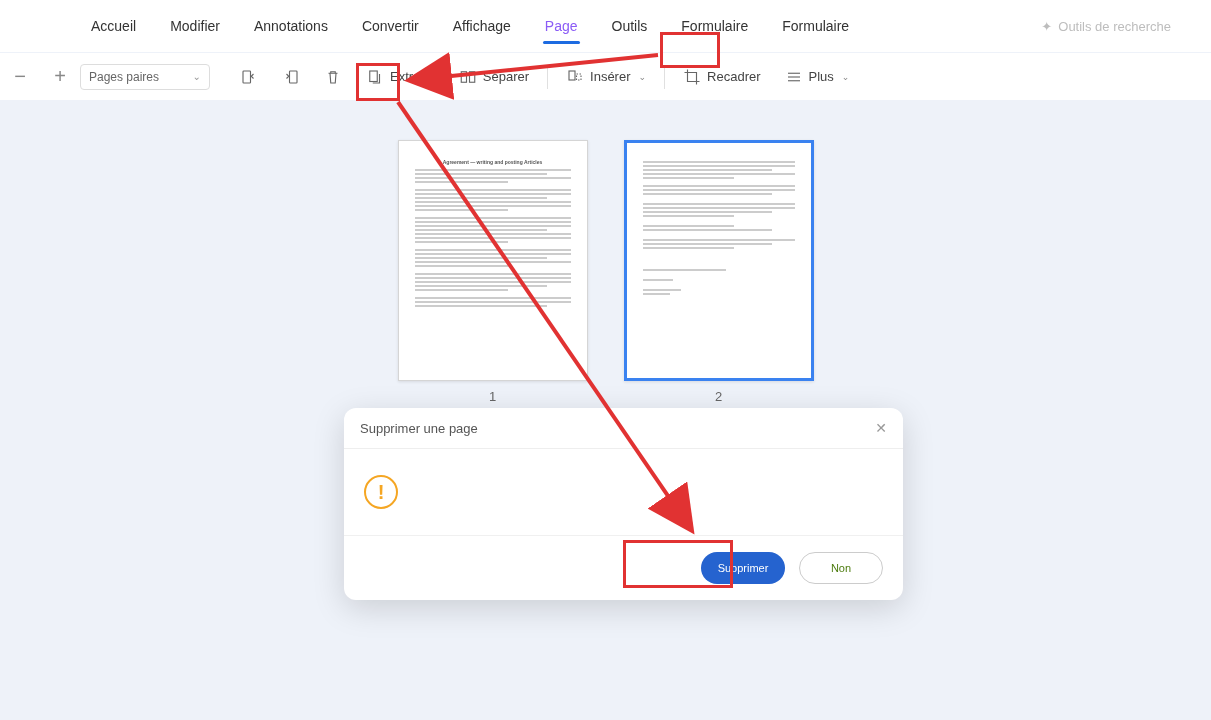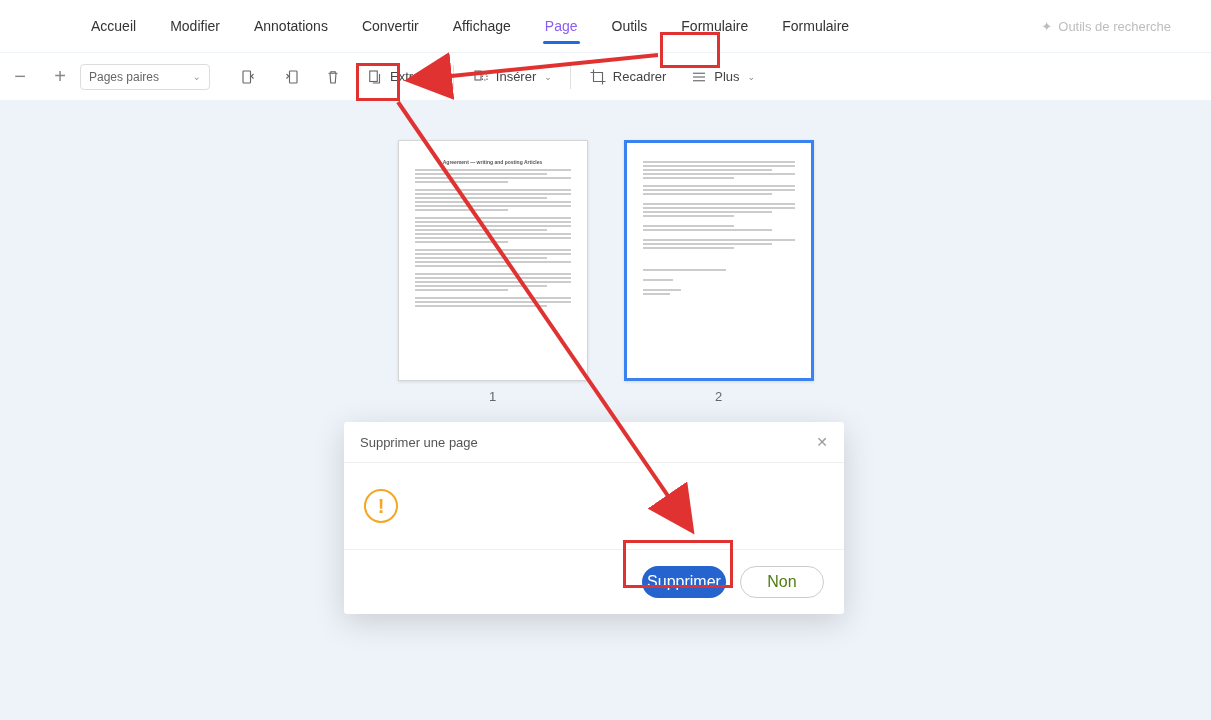--- a/index.html
+++ b/index.html
@@ -23,27 +23,27 @@
   .content { position: relative; padding-top: 40px; display: flex; justify-content: center; gap: 36px; }
   .page-wrap { display: flex; flex-direction: column; align-items: center; gap: 8px; }
   .page-thumb { width: 190px; height: 241px; background: #fff; border: 1px solid #d5d5d5; box-shadow: 0 1px 3px rgba(0,0,0,0.1); padding: 18px 16px; font-size: 4px; line-height: 1.4; color: #888; overflow: hidden; }
   .page-thumb.selected { border: 3px solid #3a82f0; }
   .page-num { font-size: 13px; color: #666; }
   .thumb-title { text-align: center; font-weight: bold; font-size: 5px; color: #555; margin-bottom: 3px; }
   .thumb-line { height: 2px; background: #ccc; margin-bottom: 2px; }
   .thumb-line.short { width: 60%; }
   .thumb-line.med { width: 85%; }
 
-  .dialog { position: absolute; left: 344px; top: 422px; width: 500px; background: #fff; border-radius: 3px; box-shadow: 0 8px 32px rgba(0,0,0,0.15); overflow: hidden; }
+  .dialog { position: absolute; left: 344px; top: 408px; width: 559px; background: #fff; border-radius: 12px; box-shadow: 0 8px 32px rgba(0,0,0,0.15); overflow: hidden; }
   .dialog-header { padding: 12px 16px; font-size: 13px; color: #555; border-bottom: 1px solid #eee; display: flex; justify-content: space-between; align-items: center; }
   .dialog-close { color: #999; cursor: pointer; font-size: 14px; }
   .dialog-body { padding: 26px 20px; display: flex; align-items: center; gap: 18px; font-size: 13px; color: #555; }
   .warn-icon { width: 34px; height: 34px; border: 2px solid #f5a623; border-radius: 50%; display: flex; align-items: center; justify-content: center; color: #f5a623; font-size: 20px; font-weight: bold; }
   .dialog-footer { padding: 16px 20px; display: flex; justify-content: flex-end; gap: 14px; border-top: 1px solid #f0f0f0; }
-  .btn { min-width: 84px; height: 32px; border-radius: 16px; display: flex; align-items: center; justify-content: center; font-size: 16px; cursor: pointer; }
+  .btn { min-width: 84px; height: 32px; border-radius: 16px; display: flex; align-items: center; justify-content: center; font-size: 11px; cursor: pointer; }
   .btn-primary { background: #2563cf; color: #fff; }
   .btn-secondary { background: #fff; border: 1px solid #ccc; color: #4d7c0f; }
 
   
   .hl { position: absolute; border: 3px solid #e13232; pointer-events: none; }
   .hl1 { left: 660px; top: 32px; width: 60px; height: 36px; }
   .hl2 { left: 356px; top: 63px; width: 44px; height: 38px; }
   .hl3 { left: 623px; top: 540px; width: 110px; height: 48px; }
 
   
@@ -105,20 +105,29 @@
   <div class="tool">
     <span class="icon">
         <svg class="ico" viewBox="0 0 24 24">
           <rect x="5" y="4" width="10" height="14"></rect>
           <path d="M18 8v12H9"></path>
         </svg>
       </span>
     <span>Extraire</span>
   </div>
 
+  <div class="tool">
+    <span class="icon">
+        <svg class="ico" viewBox="0 0 24 24">
+          <rect x="3" y="5" width="7" height="14"></rect>
+          <rect x="14" y="5" width="7" height="14"></rect>
+        </svg>
+      </span>
+    <span>Séparer</span>
+  </div>
 
   <div class="sep"></div>
 
   <div class="tool">
     <span class="icon">
         <svg class="ico" viewBox="0 0 24 24">
           <rect x="4" y="4" width="8" height="12"></rect>
           <rect x="14" y="8" width="6" height="8" stroke-dasharray="2 2"></rect>
         </svg>
       </span>

